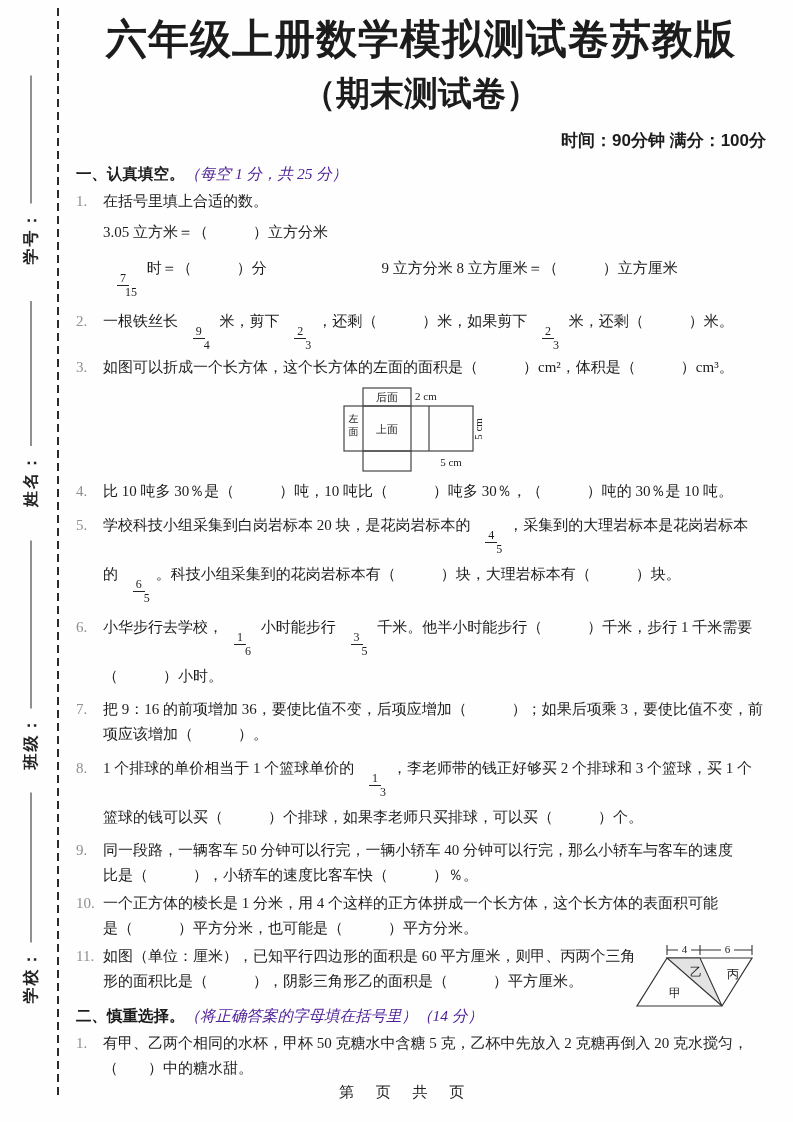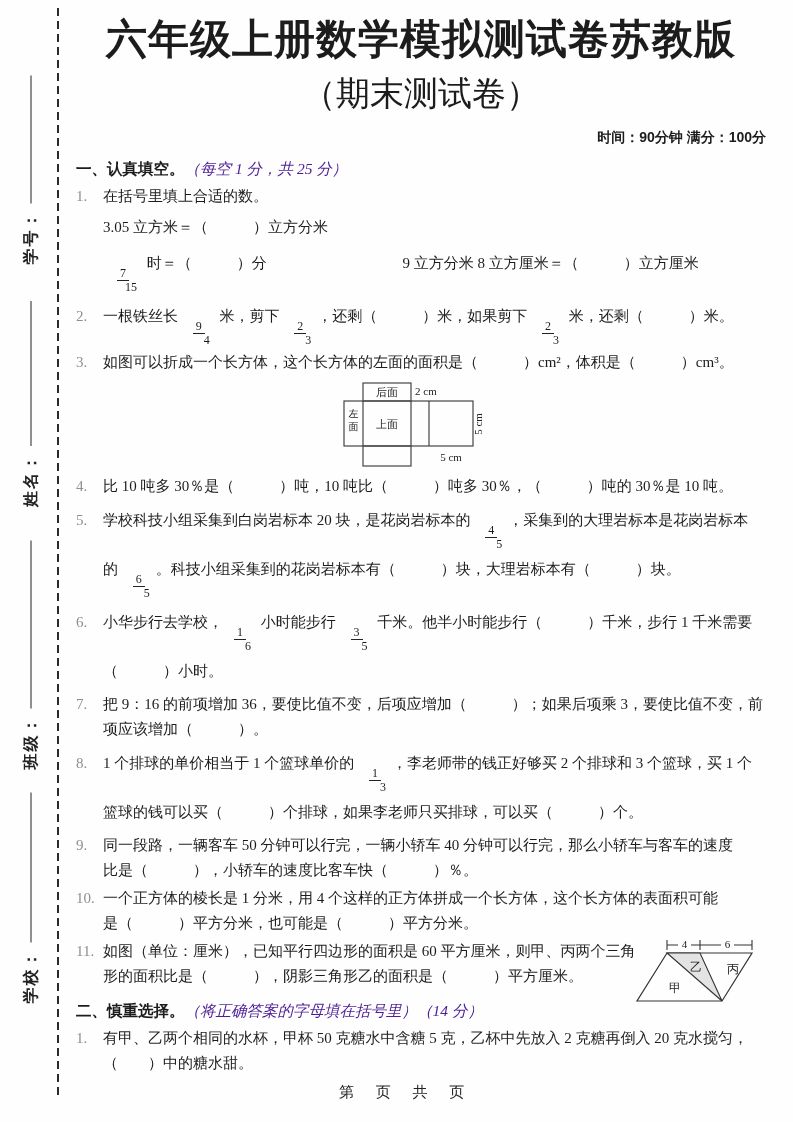--- a/index.html
+++ b/index.html
@@ -19,44 +19,44 @@
     font-size:16px;font-weight:bold;color:#222;letter-spacing:2px;
   }
   .side-line{display:inline-block;height:0;border-bottom:1.6px solid #222;}
   
   .main{position:absolute;left:76px;top:16px;width:690px;}
   .title{
     font-family:"Liberation Sans","DejaVu Sans",sans-serif;font-weight:bold;
     font-size:41px;line-height:1.15;text-align:center;letter-spacing:1px;
   }
   .subtitle{
-    font-family:"Liberation Sans","DejaVu Sans",sans-serif;font-weight:normal;
+    font-family:"Liberation Sans","DejaVu Sans",sans-serif;font-weight:bold;
     font-size:34px;text-align:center;margin-top:8px;
   }
   .info{
     text-align:right;font-family:"Liberation Sans","DejaVu Sans",sans-serif;
-    font-weight:bold;font-size:14px;margin-top:12px;margin-bottom:4px;
+    font-weight:bold;font-size:17px;margin-top:12px;margin-bottom:4px;
   }
   table.score{width:100%;border-collapse:collapse;table-layout:fixed;}
   table.score td{
     border:2px solid #333;text-align:center;vertical-align:middle;
     font-family:"Liberation Sans","DejaVu Sans",sans-serif;font-weight:bold;font-size:22px;
   }
   table.score tr.r1 td{height:40px;}
   table.score tr.r2 td{height:35px;}
   table.score td.first{width:14%;}
   
   .sec-head{margin-top:10px;font-size:15.5px;line-height:24px;}
   .sec-title{font-weight:bold;font-family:"Liberation Sans","DejaVu Sans",sans-serif;}
   .sec-note{color:#4c1d95;font-style:italic;}
   .q{display:flex;margin-top:3px;font-size:15px;line-height:25px;}
   .q.tall{line-height:36px;}
   .qno{color:#8f8f8f;flex:none;width:27px;}
   .qtext{flex:1;min-width:0;}
-  .twocol{display:flex;line-height:36px;gap:21px;}
+  .twocol{display:flex;line-height:36px;}
   .twocol .col-l{width:42%;}
   .twocol .col-r{flex:1;}
   .frac{
     display:inline-flex;flex-direction:column;align-items:center;
     vertical-align:-9px;line-height:1.1;font-size:12px;margin:0 3px;
   }
   .frac .num{padding:0 3px;border-bottom:1.1px solid #222;}
   .frac .den{padding:0 3px;margin-left:16px;}
   .net-diagram-wrap{margin:4px 0 2px 255px;height:92px;}
   .q11{position:relative;}

